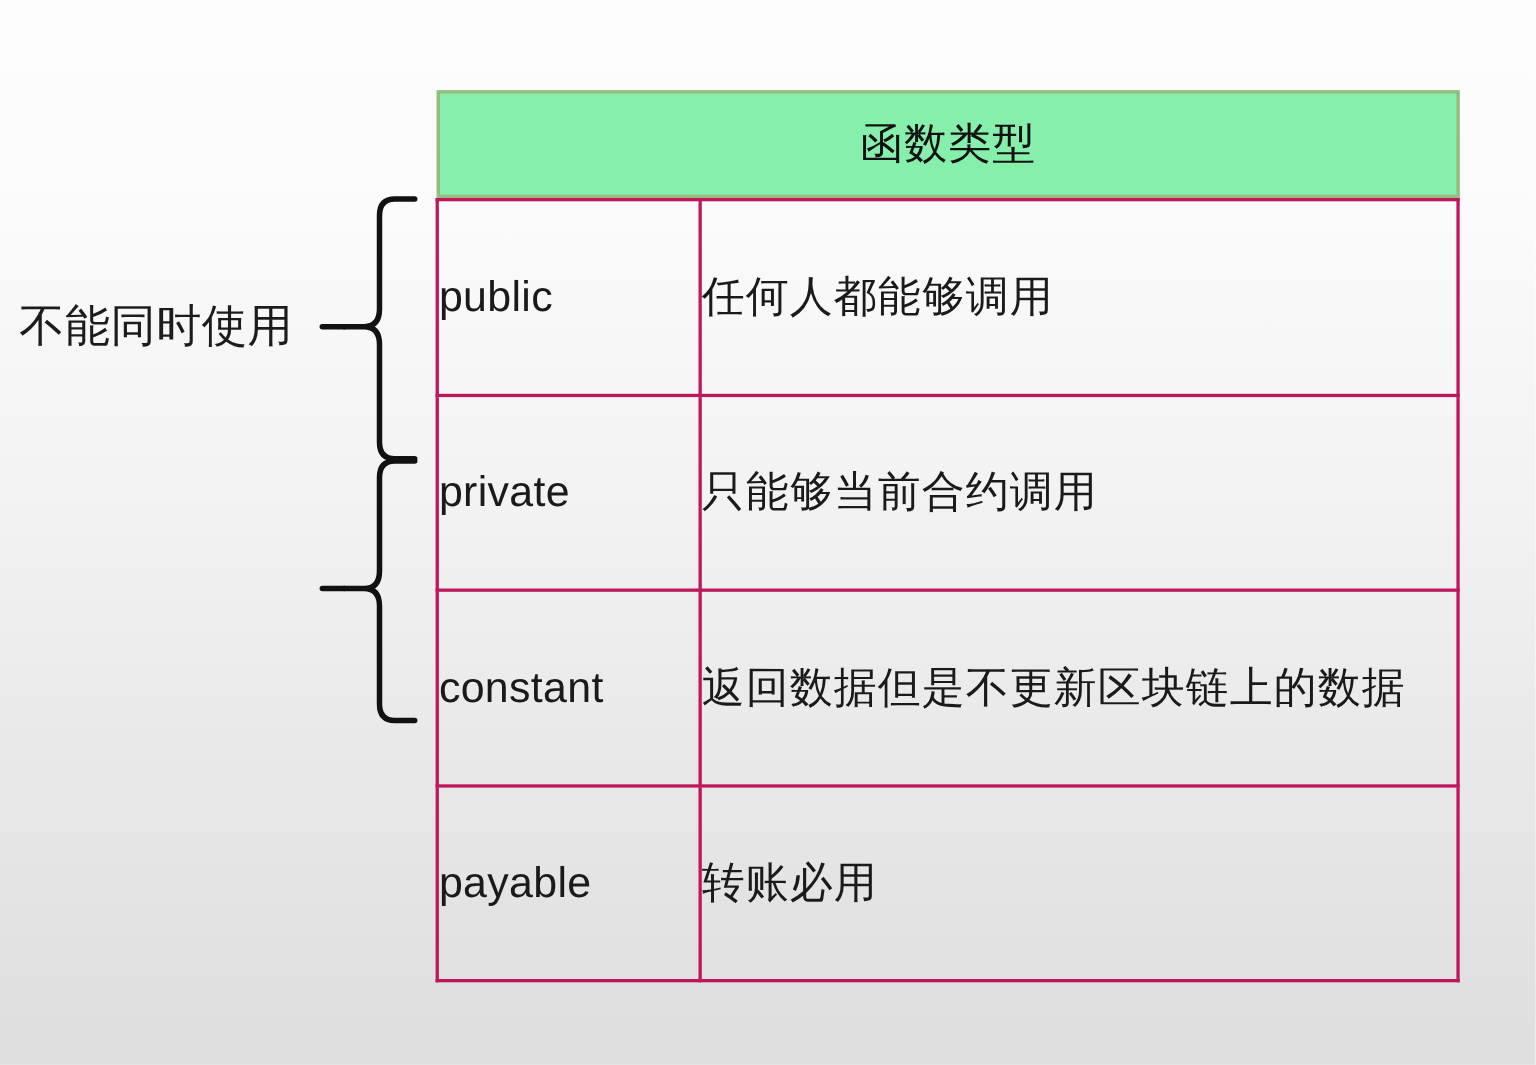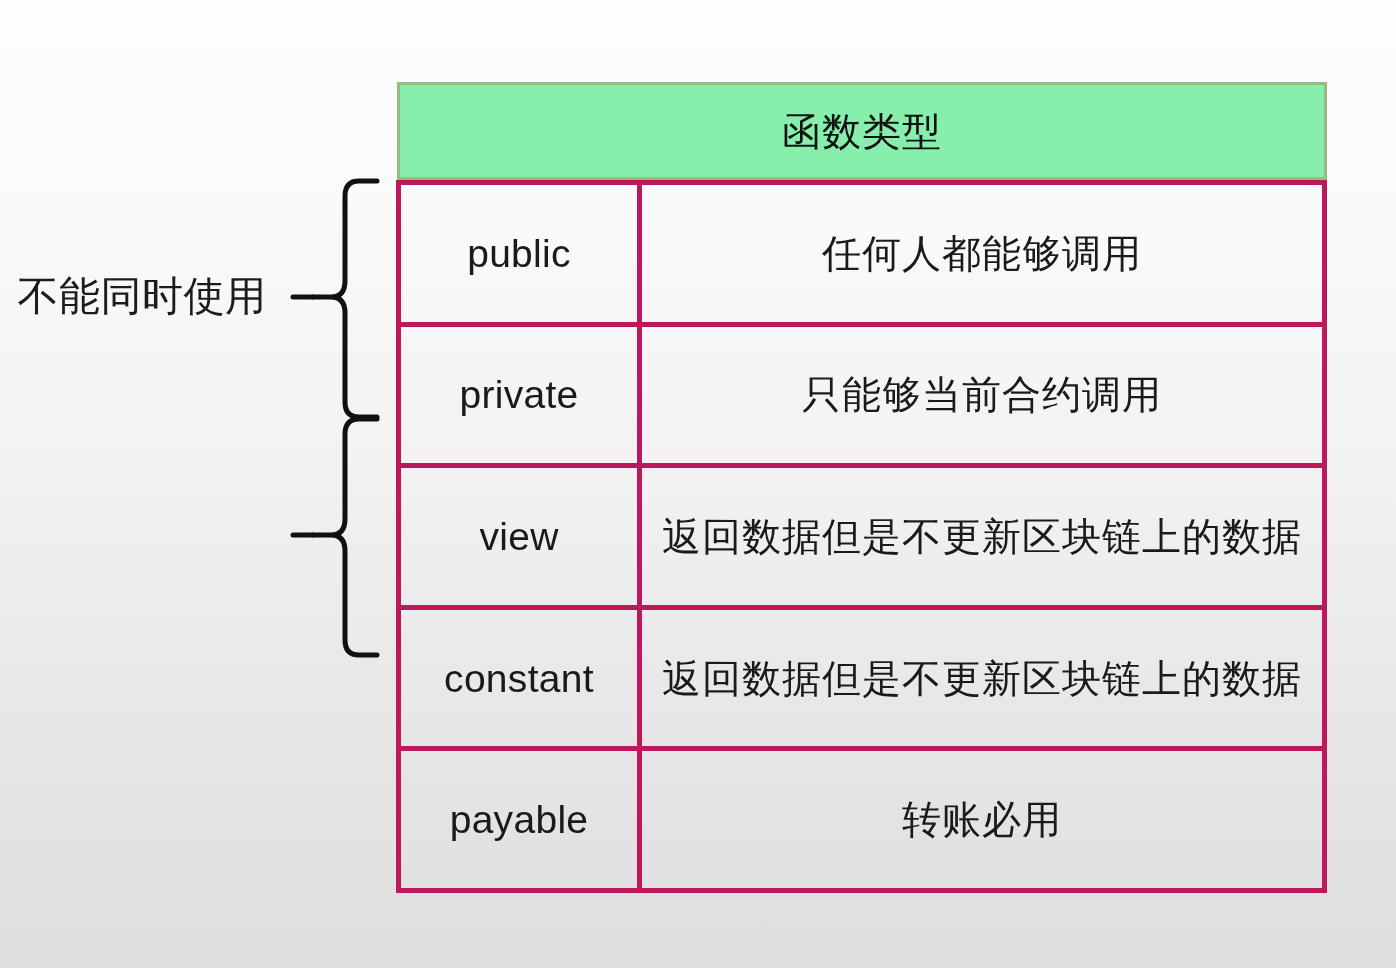--- a/index.html
+++ b/index.html
@@ -75,23 +75,22 @@
   #type-table {
     position: absolute;
     left: 396px;
     top: 180px;
     width: 931px;
     height: 713px;
     border-collapse: collapse;
     table-layout: fixed;
   }
   #type-table td {
-    border: 5px solid #be185d;
+    border: 3px solid #be185d;
     padding: 0;
-    text-align: center;
     vertical-align: middle;
     height: 118.8px;
   }
   #type-table td.kw {
     width: 236px;
     font-size: 39px;
     line-height: 1;
     letter-spacing: 0.3px;
   }
   #type-table td.desc {
@@ -130,24 +129,20 @@
     <tbody>
       <tr>
         <td class="kw">public</td>
         <td class="desc">任何人都能够调用</td>
       </tr>
       <tr>
         <td class="kw">private</td>
         <td class="desc">只能够当前合约调用</td>
       </tr>
       <tr>
-        <td class="kw">view</td>
-        <td class="desc">返回数据但是不更新区块链上的数据</td>
-      </tr>
-      <tr>
         <td class="kw">constant</td>
         <td class="desc">返回数据但是不更新区块链上的数据</td>
       </tr>
       <tr>
         <td class="kw">payable</td>
         <td class="desc">转账必用</td>
       </tr>
     </tbody>
   </table>
 

